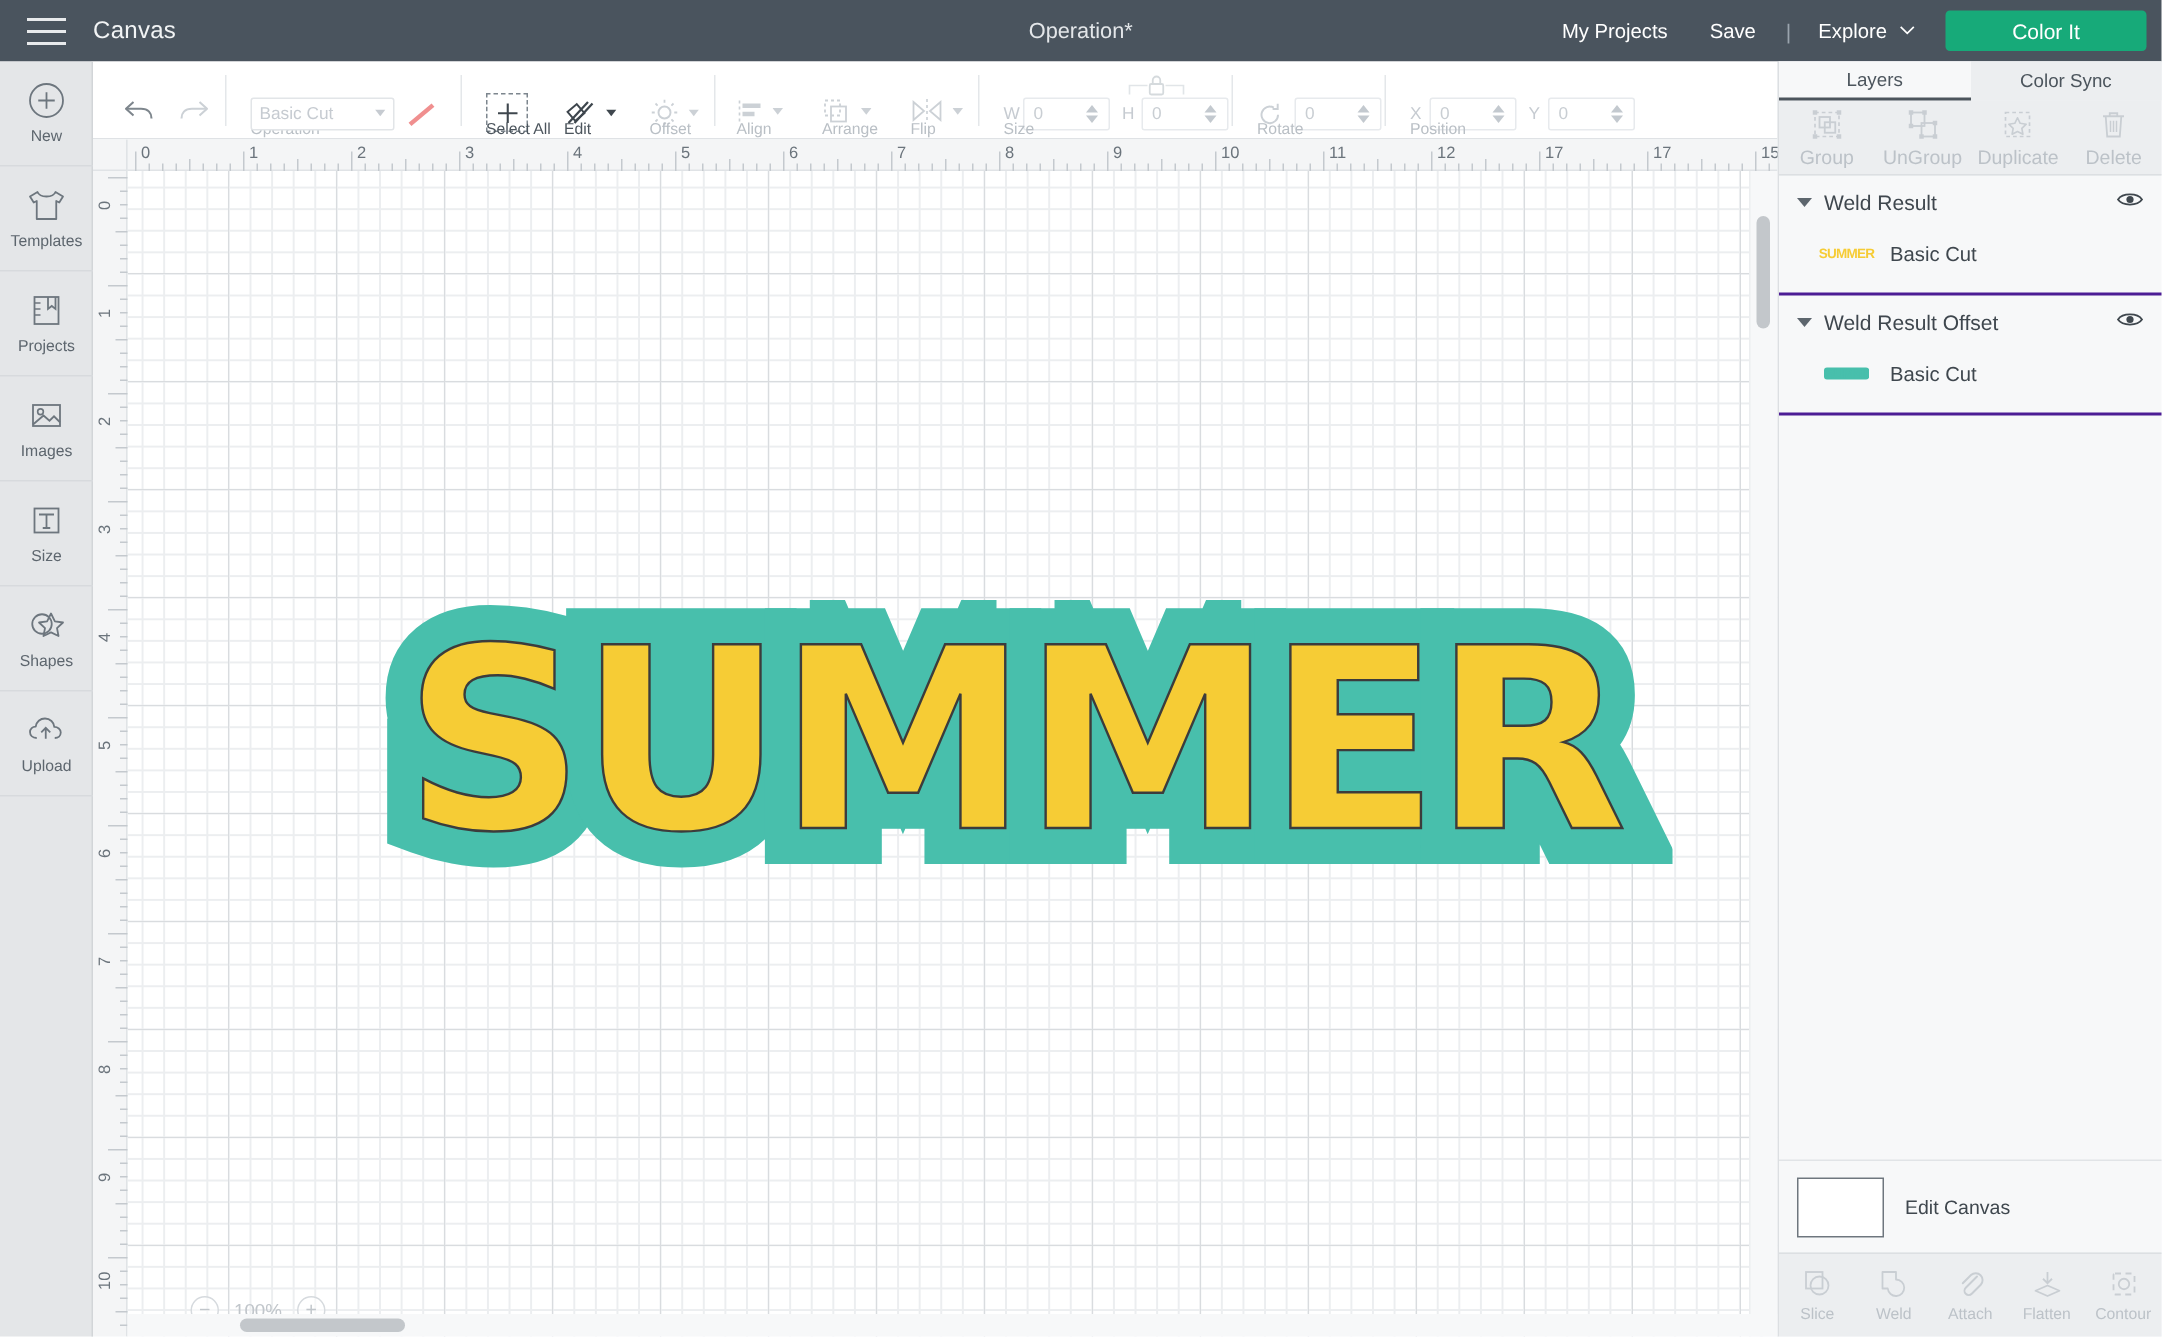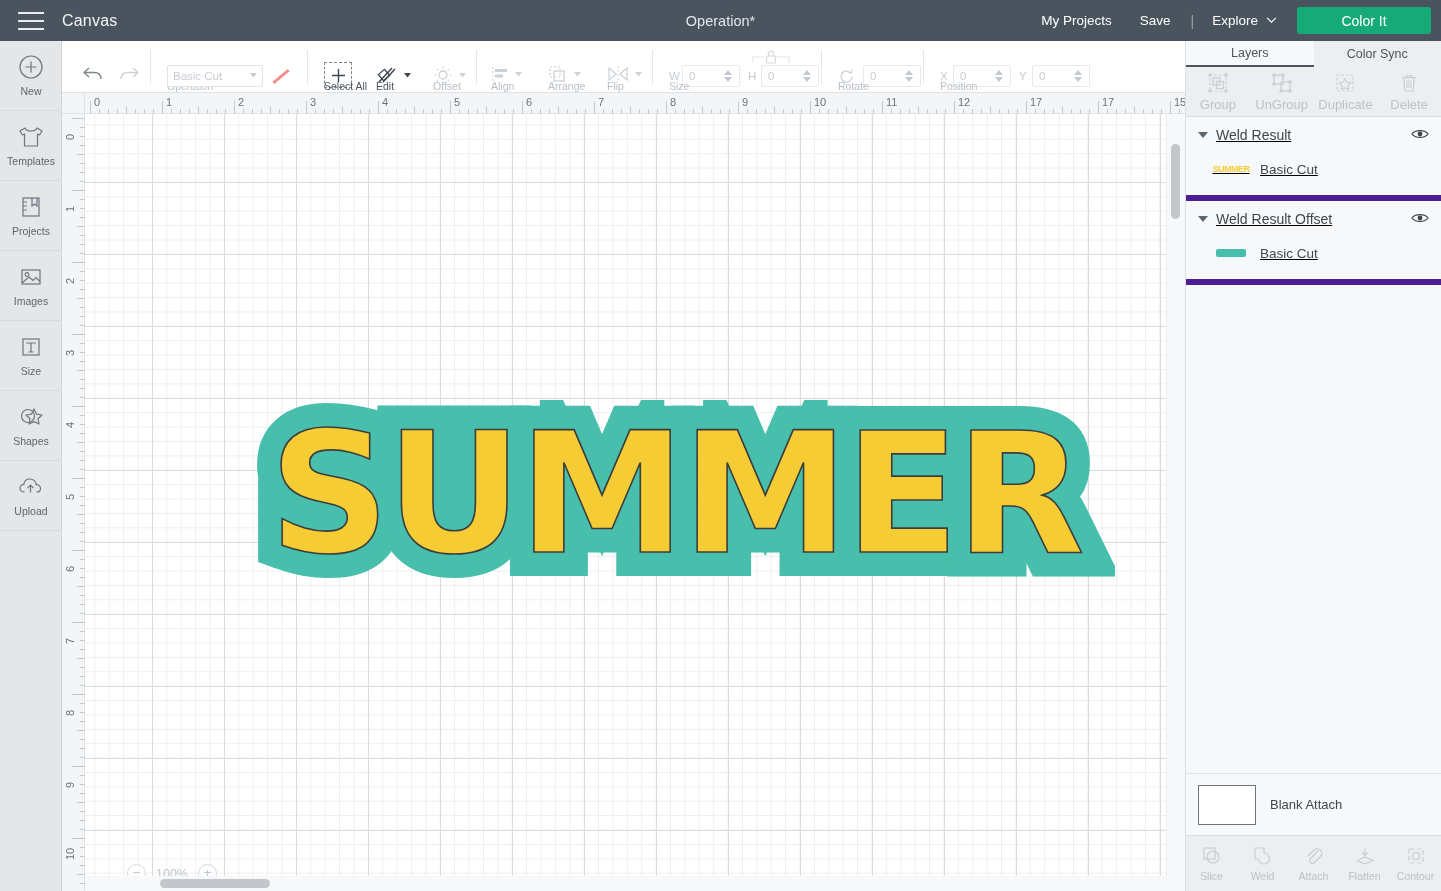--- a/index.html
+++ b/index.html
@@ -215,23 +215,22 @@
     display: flex; height: 50px; background: #eceef0;
     border-bottom: 1px solid #dcdfe2;
   }
   .rtool {
     flex: 1; display: flex; flex-direction: column; align-items: center; justify-content: center;
     gap: 3px; cursor: pointer;
   }
   .rtool .lbl { font-size: 13px; color: #bcc2c8; }
 
   .layer-group {
-    border-bottom: 6px solid #4c1d95;
+    border-bottom: 2px solid #4c1d95;
     padding: 0 0 10px 0;
-    text-decoration: underline;
   }
   .layer-head {
     display: flex; align-items: center; height: 36px; padding: 0 12px; gap: 8px;
   }
   .tri {
     width: 0; height: 0; border-left: 5px solid transparent; border-right: 5px solid transparent;
     border-top: 6px solid #5d666e; cursor: pointer;
   }
   .layer-name { font-size: 14px; color: #3f474e; flex: 1; }
   .eye { cursor: pointer; }
@@ -899,21 +898,21 @@
     <div class="layer-row">
       <span class="thumb">
         <span class="thumb-txt" style="color:#48BFAC; background:#48BFAC; border-radius:2px; line-height:8px; padding:0 1px; overflow:hidden; display:inline-block; max-width:30px;">SUMMER</span>
       </span>
       <span class="row-label">Basic Cut</span>
     </div>
   </div>
 
   <div id="canvas-card">
     <div id="canvas-swatch"></div>
-    <div class="lbl">Blank Attach</div>
+    <div class="lbl">Edit Canvas</div>
   </div>
 
   <div id="rbottom">
     <div class="rbtm">
       <svg width="20" height="20" viewBox="0 0 20 20">
         <rect x="2" y="2" width="11" height="11" fill="none" stroke="#c9ced3" stroke-width="1.2"></rect>
         <circle cx="11" cy="11" r="6" fill="none" stroke="#c9ced3" stroke-width="1.2"></circle>
       </svg>
       <span class="lbl">Slice</span>
     </div>

